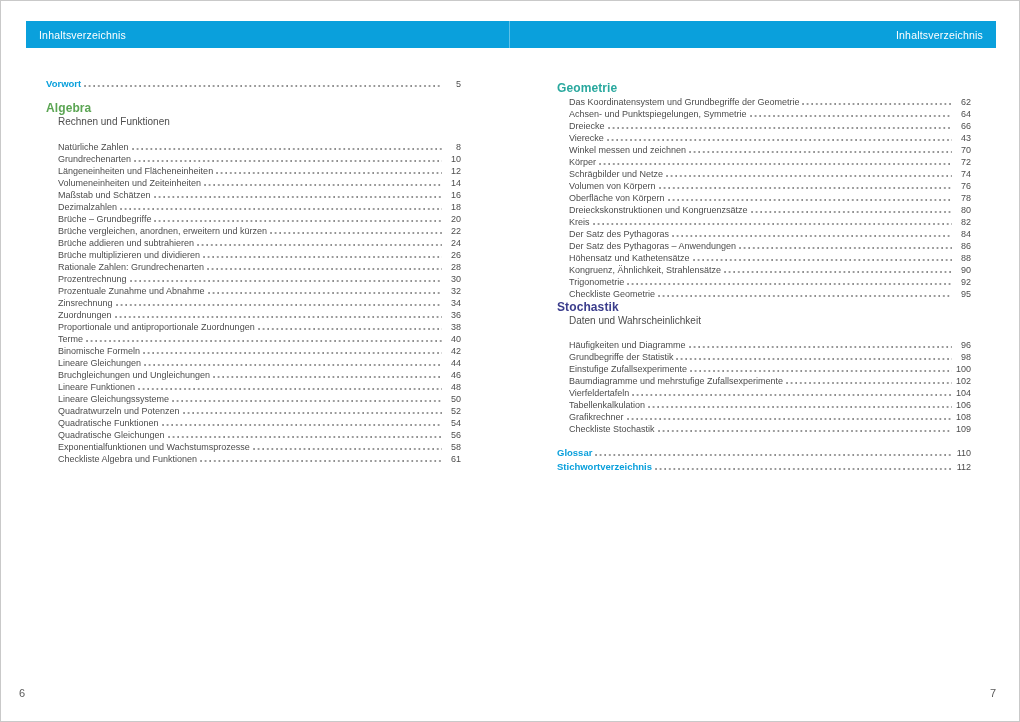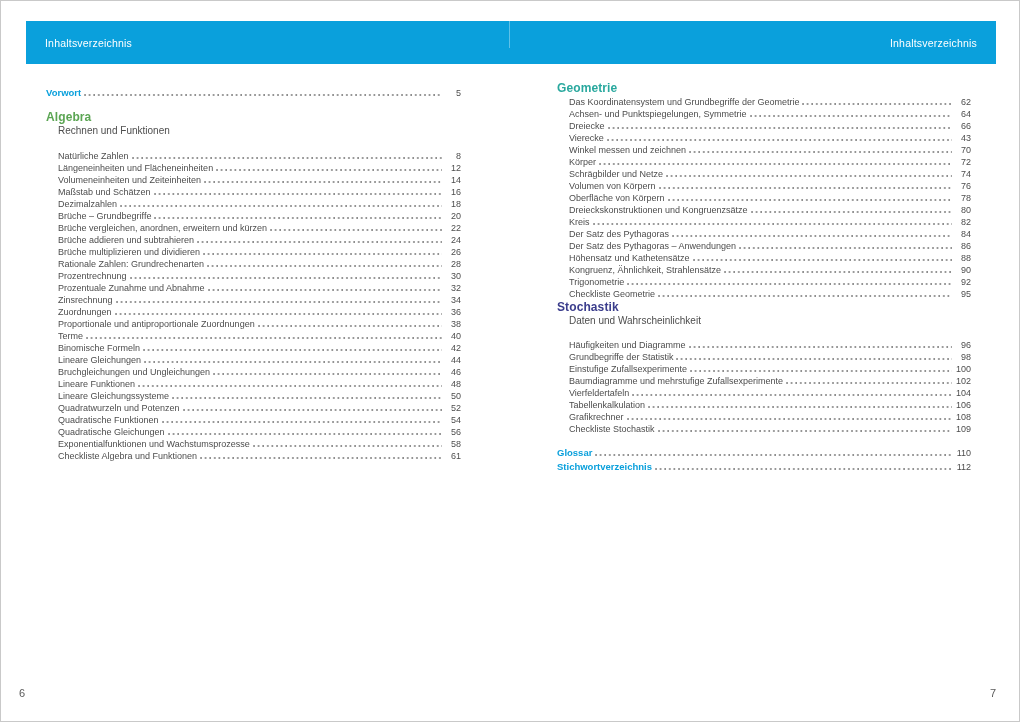--- a/index.html
+++ b/index.html
@@ -2,40 +2,40 @@
 <html><head>
 <meta charset="utf-8">
 <style>
   html,body{margin:0;padding:0;background:#e9e9e9;}
   .canvas{
     position:relative;width:1020px;height:722px;background:#ffffff;
     border:1px solid #c9c9c9;box-sizing:border-box;overflow:hidden;
     font-family:"Liberation Sans", sans-serif;
   }
   .header-bar{
-    position:absolute;left:25px;top:20px;width:970px;height:43px;
+    position:absolute;left:25px;top:20px;width:970px;height:27px;
     display:flex;align-items:center;justify-content:space-between;
-    padding:0 19px;box-sizing:border-box;color:#ffffff;font-size:10.5px;
+    padding:0 13px;box-sizing:border-box;color:#ffffff;font-size:10.5px;
     letter-spacing:.2px;
   }
   .seam{position:absolute;left:483px;top:0;width:1px;height:27px;background:rgba(255,255,255,.35);}
   .columns{position:absolute;top:68px;left:45px;display:flex;gap:96px;}
   .col{width:415px;display:block;}
   .col-right{width:414px;}
   .toc-row{display:flex;align-items:baseline;font-size:9px;line-height:12px;color:#4d4d4d;}
   .toc-row .lbl{white-space:nowrap;}
   .toc-row .dots{
     flex:1 1 auto;height:7px;margin:0 3px 0 3px;
     background-image:radial-gradient(circle at 1px 6px,#8c8c8c 0.65px,transparent 1px);
     background-size:4.6px 7px;background-repeat:repeat-x;
   }
   .toc-row .pg{min-width:16px;text-align:right;white-space:nowrap;}
   .link-row .lbl{font-weight:bold;font-size:9.5px;}
   .link-row .pg{font-weight:normal;color:#4d4d4d;}
-  .col-left .link-row{margin-top:18px;}
+  .col-left .link-row{margin-top:9px;}
   .section-title{font-size:12px;font-weight:bold;line-height:14px;margin:0;letter-spacing:.1px;}
   .section-subtitle{font-size:10px;line-height:12px;color:#4d4d4d;margin:1px 0 0 12px;}
   .entries{margin-left:12px;}
   .sec-algebra{margin-top:11px;}
   .sec-algebra .entries{margin-top:13px;}
   .sec-geometrie{margin-top:12px;}
   .sec-geometrie .entries{margin-top:1px;}
   .sec-stochastik{}
   .sec-stochastik .entries{margin-top:12px;}
   .col-right .link-row{margin-top:12px;}
@@ -64,20 +64,25 @@
         <div class="section sec-algebra">
           <h2 class="section-title" style="color: rgb(91, 165, 83);">Algebra</h2>
           <div class="section-subtitle">Rechnen und Funktionen</div>
           <div class="entries">
             <div class="toc-row">
               <span class="lbl">Natürliche Zahlen</span>
               <span class="dots"></span>
               <span class="pg">8</span>
             </div>
             <div class="toc-row">
+              <span class="lbl">Grundrechenarten</span>
+              <span class="dots"></span>
+              <span class="pg">10</span>
+            </div>
+            <div class="toc-row">
               <span class="lbl">Längeneinheiten und Flächeneinheiten</span>
               <span class="dots"></span>
               <span class="pg">12</span>
             </div>
             <div class="toc-row">
               <span class="lbl">Volumeneinheiten und Zeiteinheiten</span>
               <span class="dots"></span>
               <span class="pg">14</span>
             </div>
             <div class="toc-row">

